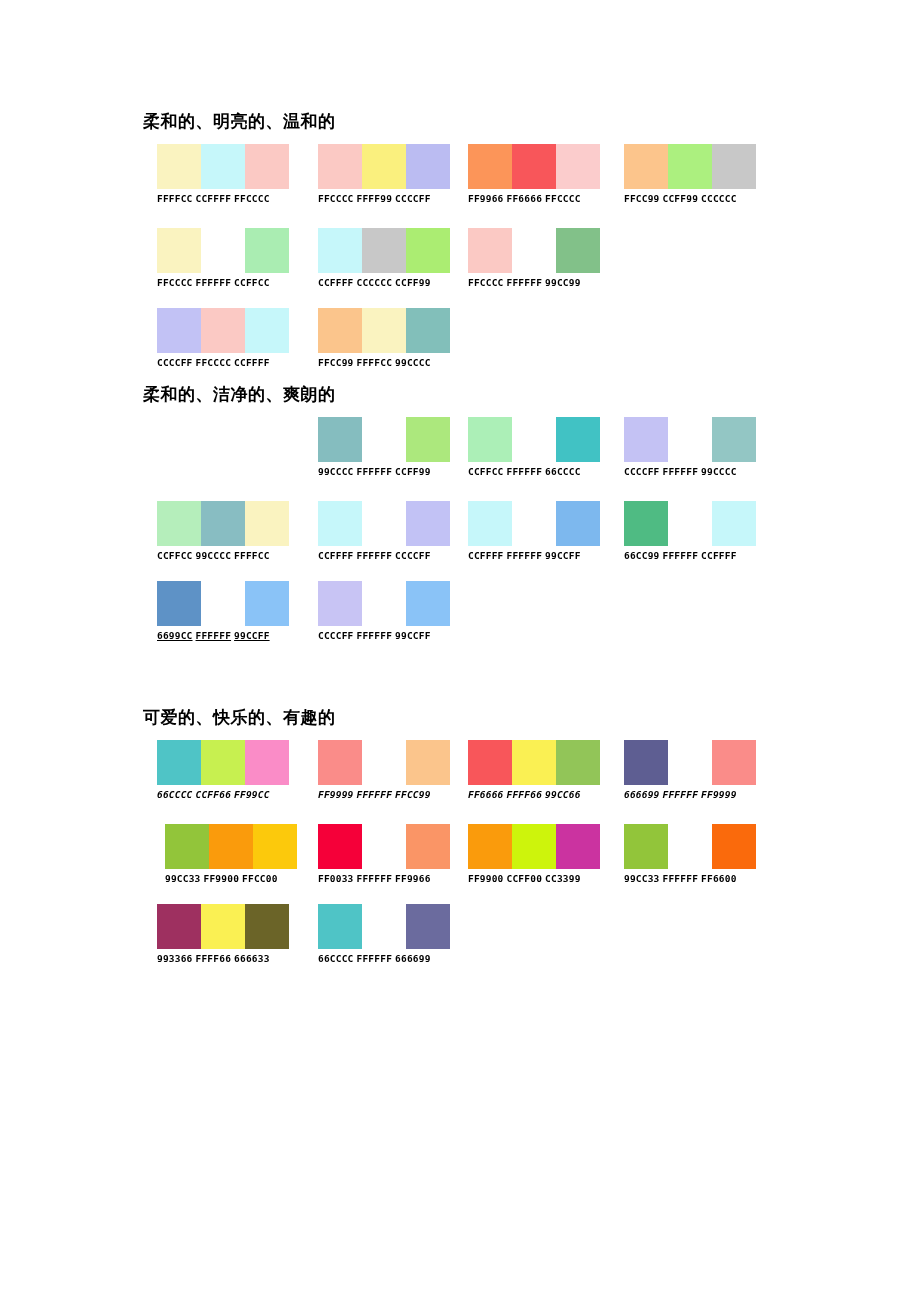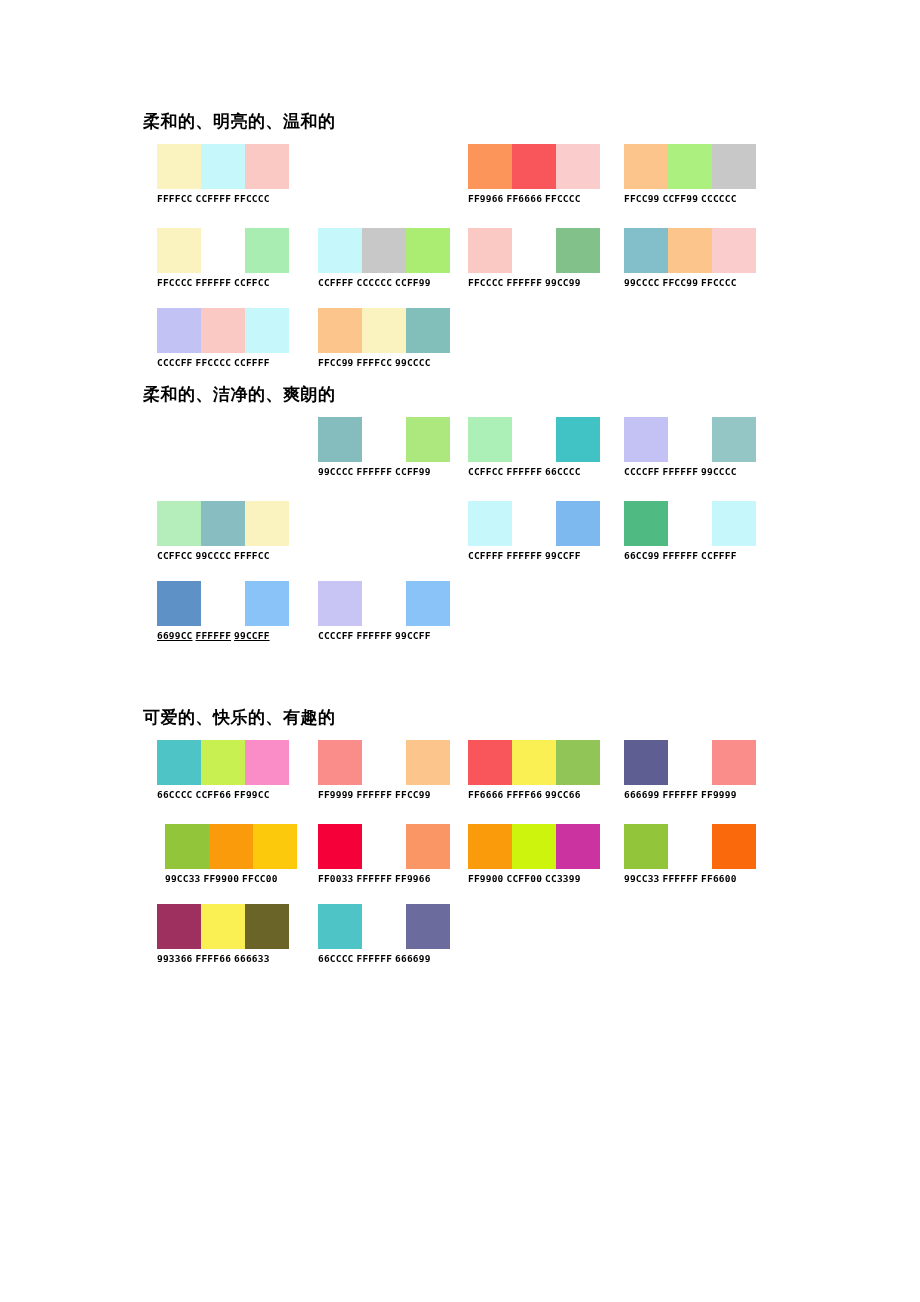--- a/index.html
+++ b/index.html
@@ -94,20 +94,28 @@
         <div class="section-title">柔和的、明亮的、温和的</div>
         <div class="palette-row" style="top: 34px;">
           <div class="palette" style="left: 157px;">
             <div class="swatches">
               <div class="swatch" title="FFFFCC" style="background: rgb(250, 243, 192);"></div>
               <div class="swatch" title="CCFFFF" style="background: rgb(198, 247, 250);"></div>
               <div class="swatch" title="FFCCCC" style="background: rgb(251, 201, 196);"></div>
             </div>
             <div class="palette-label"><span>FFFFCC</span><span>CCFFFF</span><span>FFCCCC</span></div>
           </div>
+          <div class="palette" style="left: 318px;">
+            <div class="swatches">
+              <div class="swatch" title="FFCCCC" style="background: rgb(251, 201, 196);"></div>
+              <div class="swatch" title="FFFF99" style="background: rgb(250, 240, 126);"></div>
+              <div class="swatch" title="CCCCFF" style="background: rgb(187, 188, 242);"></div>
+            </div>
+            <div class="palette-label"><span>FFCCCC</span><span>FFFF99</span><span>CCCCFF</span></div>
+          </div>
           <div class="palette" style="left: 468px;">
             <div class="swatches">
               <div class="swatch" title="FF9966" style="background: rgb(252, 149, 89);"></div>
               <div class="swatch" title="FF6666" style="background: rgb(248, 86, 90);"></div>
               <div class="swatch" title="FFCCCC" style="background: rgb(251, 204, 204);"></div>
             </div>
             <div class="palette-label"><span>FF9966</span><span>FF6666</span><span>FFCCCC</span></div>
           </div>
           <div class="palette" style="left: 624px;">
             <div class="swatches">
@@ -135,28 +143,20 @@
             </div>
             <div class="palette-label"><span>CCFFFF</span><span>CCCCCC</span><span>CCFF99</span></div>
           </div>
           <div class="palette" style="left: 468px;">
             <div class="swatches">
               <div class="swatch" title="FFCCCC" style="background: rgb(251, 201, 196);"></div>
               <div class="swatch" title="FFFFFF" style="background: rgb(255, 255, 255);"></div>
               <div class="swatch" title="99CC99" style="background: rgb(130, 193, 137);"></div>
             </div>
             <div class="palette-label"><span>FFCCCC</span><span>FFFFFF</span><span>99CC99</span></div>
-          </div>
-          <div class="palette" style="left: 624px;">
-            <div class="swatches">
-              <div class="swatch" title="99CCCC" style="background: rgb(130, 191, 203);"></div>
-              <div class="swatch" title="FFCC99" style="background: rgb(251, 197, 140);"></div>
-              <div class="swatch" title="FFCCCC" style="background: rgb(251, 204, 204);"></div>
-            </div>
-            <div class="palette-label"><span>99CCCC</span><span>FFCC99</span><span>FFCCCC</span></div>
           </div>
         </div>
         <div class="palette-row" style="top: 198px;">
           <div class="palette" style="left: 157px;">
             <div class="swatches">
               <div class="swatch" title="CCCCFF" style="background: rgb(194, 194, 245);"></div>
               <div class="swatch" title="FFCCCC" style="background: rgb(251, 201, 196);"></div>
               <div class="swatch" title="CCFFFF" style="background: rgb(198, 247, 250);"></div>
             </div>
             <div class="palette-label"><span>CCCCFF</span><span>FFCCCC</span><span>CCFFFF</span></div>
@@ -201,20 +201,28 @@
         </div>
         <div class="palette-row" style="top: 118px;">
           <div class="palette" style="left: 157px;">
             <div class="swatches">
               <div class="swatch" title="CCFFCC" style="background: rgb(181, 238, 187);"></div>
               <div class="swatch" title="99CCCC" style="background: rgb(136, 189, 194);"></div>
               <div class="swatch" title="FFFFCC" style="background: rgb(250, 243, 192);"></div>
             </div>
             <div class="palette-label"><span>CCFFCC</span><span>99CCCC</span><span>FFFFCC</span></div>
           </div>
+          <div class="palette" style="left: 318px;">
+            <div class="swatches">
+              <div class="swatch" title="CCFFFF" style="background: rgb(198, 247, 250);"></div>
+              <div class="swatch" title="FFFFFF" style="background: rgb(255, 255, 255);"></div>
+              <div class="swatch" title="CCCCFF" style="background: rgb(194, 194, 245);"></div>
+            </div>
+            <div class="palette-label"><span>CCFFFF</span><span>FFFFFF</span><span>CCCCFF</span></div>
+          </div>
           <div class="palette" style="left: 468px;">
             <div class="swatches">
               <div class="swatch" title="CCFFFF" style="background: rgb(198, 247, 250);"></div>
               <div class="swatch" title="FFFFFF" style="background: rgb(255, 255, 255);"></div>
               <div class="swatch" title="99CCFF" style="background: rgb(125, 184, 238);"></div>
             </div>
             <div class="palette-label"><span>CCFFFF</span><span>FFFFFF</span><span>99CCFF</span></div>
           </div>
           <div class="palette" style="left: 624px;">
             <div class="swatches">
@@ -239,21 +247,21 @@
               <div class="swatch" title="CCCCFF" style="background: rgb(200, 196, 244);"></div>
               <div class="swatch" title="FFFFFF" style="background: rgb(255, 255, 255);"></div>
               <div class="swatch" title="99CCFF" style="background: rgb(138, 195, 247);"></div>
             </div>
             <div class="palette-label"><span>CCCCFF</span><span>FFFFFF</span><span>99CCFF</span></div>
           </div>
         </div>
       </div>
       <div class="section" style="top: 706px;">
         <div class="section-title">可爱的、快乐的、有趣的</div>
-        <div class="palette-row" style="top: 34px;">
+        <div class="palette-row" style="top: 34px; font-style: italic;">
           <div class="palette" style="left: 157px;">
             <div class="swatches">
               <div class="swatch" title="66CCCC" style="background: rgb(79, 196, 198);"></div>
               <div class="swatch" title="CCFF66" style="background: rgb(199, 240, 80);"></div>
               <div class="swatch" title="FF99CC" style="background: rgb(250, 140, 199);"></div>
             </div>
             <div class="palette-label"><span>66CCCC</span><span>CCFF66</span><span>FF99CC</span></div>
           </div>
           <div class="palette" style="left: 318px;">
             <div class="swatches">

